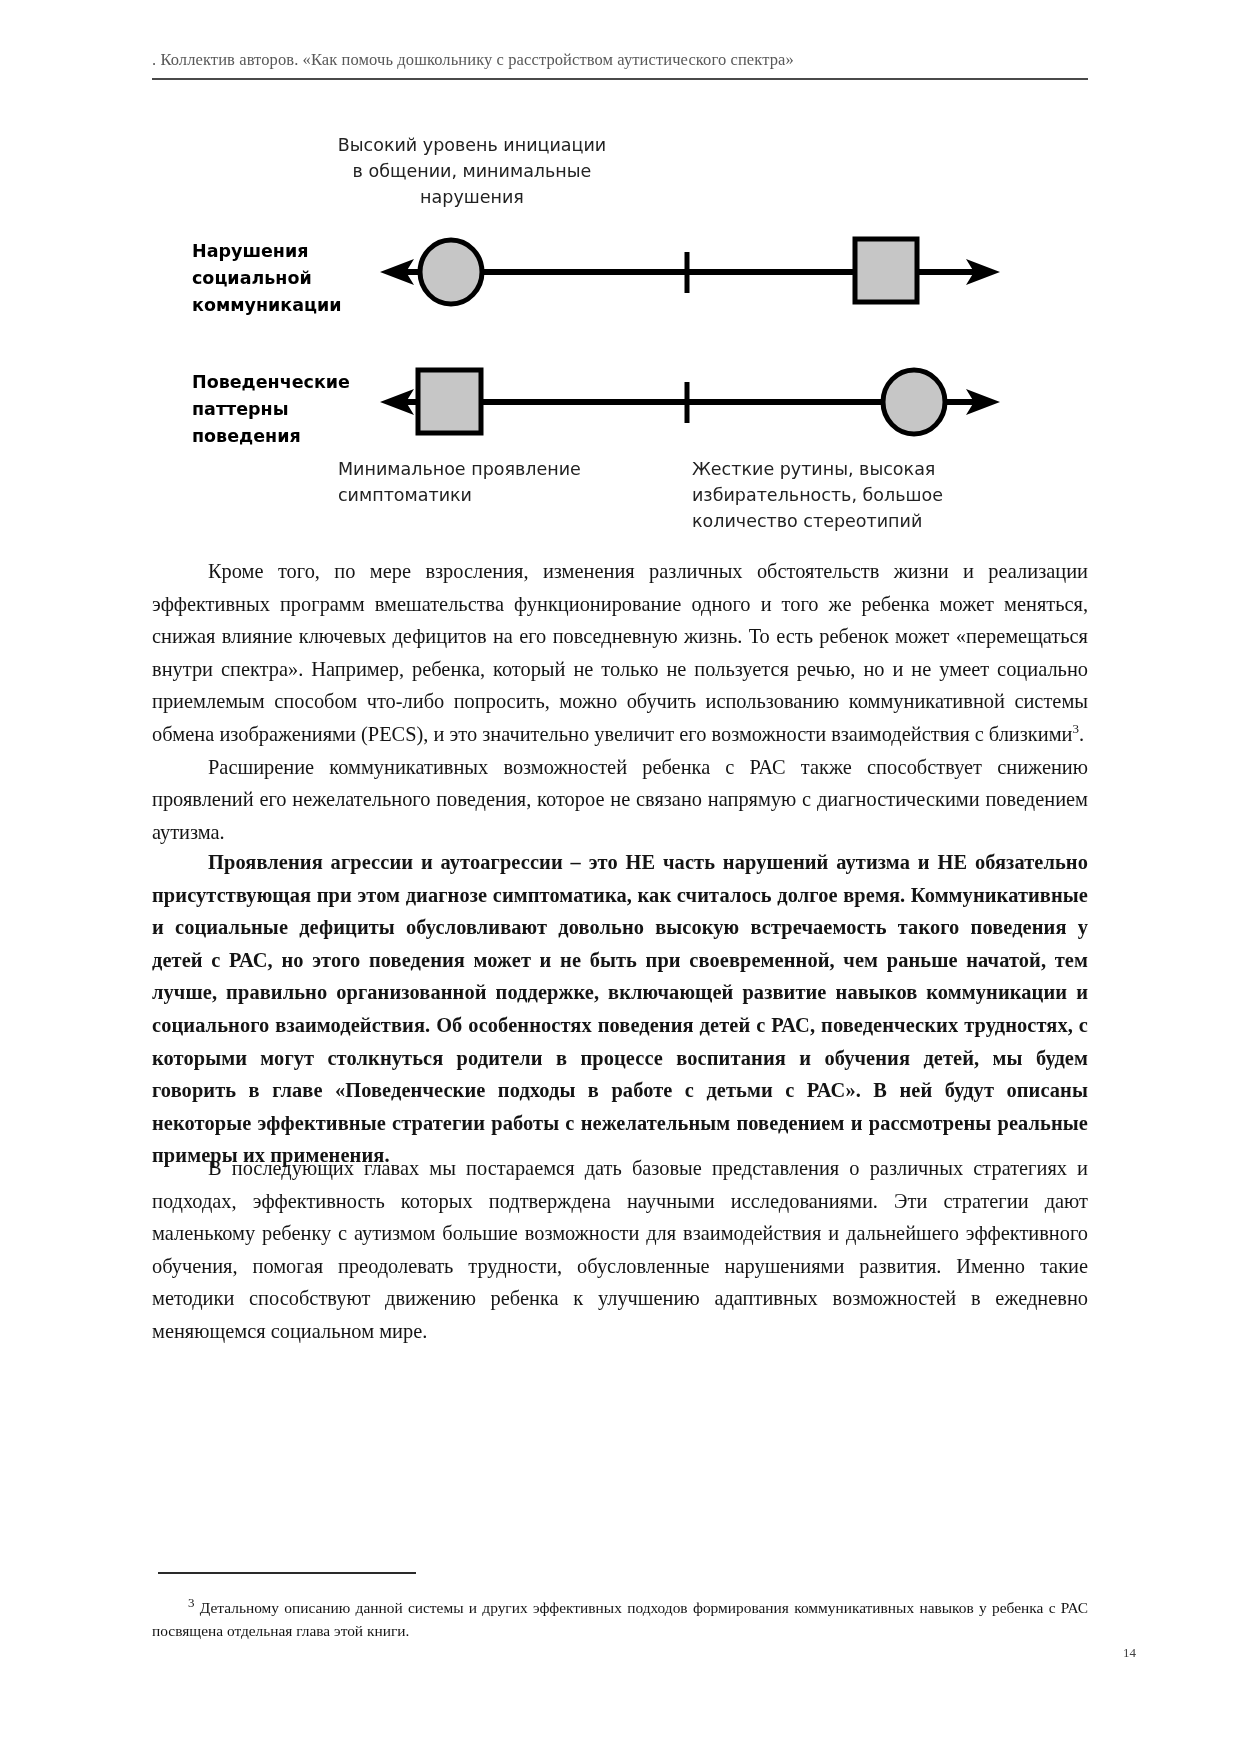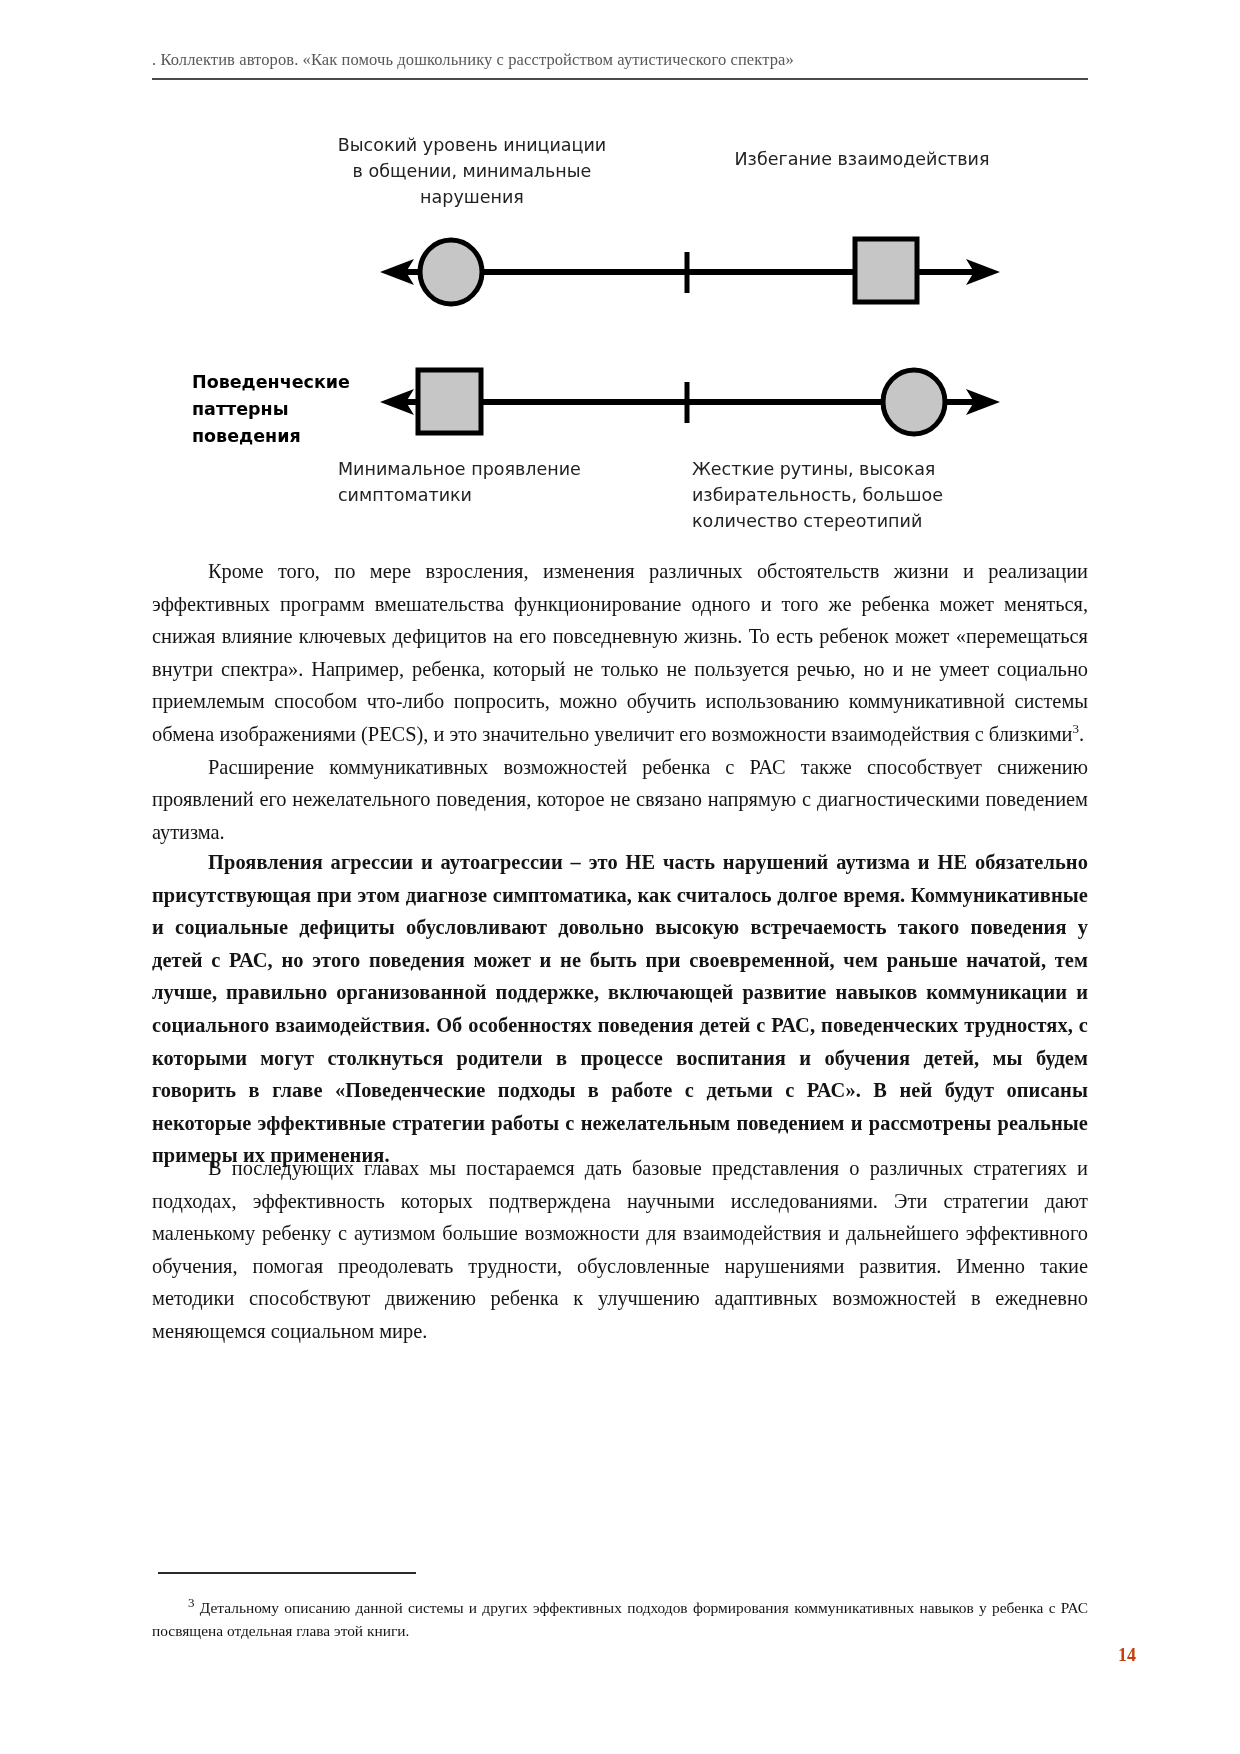--- a/index.html
+++ b/index.html
@@ -148,39 +148,38 @@
     text-align: justify;
     color: #141414;
   }
   .footnote p { margin: 0; text-indent: 36px; }
 
   .folio {
     position: absolute;
     right: 152px;
     top: 1645px;
     font-family: "Liberation Serif", "DejaVu Serif", serif;
-    font-size: 18px;
-    color: #c2410c;
-    font-weight: bold;
+    font-size: 13px;
+    color: #404040;
   }
 </style>
 </head>
 <body>
 
 <div class="page">
 
   <div class="runhead">.  Коллектив авторов.  «Как помочь дошкольнику с расстройством аутистического спектра»</div>
   <div class="runhead-rule"></div>
 
   <div class="figure">
 
     <div class="fig-caption cap-top-left">Высокий уровень инициации в общении, минимальные нарушения</div>
 
-    <div class="fig-caption cap-top-right">Избегание взаимодействия</div>
-
+
+    <div class="row-label row-label-1">Нарушения социальной коммуникации</div>
 
     <div class="row-label row-label-2">Поведенческие паттерны поведения</div>
 
     <svg class="axis-svg" width="936" height="430" viewBox="0 0 936 430">
 
       <g>
 
         <line x1="240" y1="156" x2="840" y2="156" stroke="#000000" stroke-width="6"></line>
 
         <polygon points="228,156 262,143 254,156 262,169" fill="#000000"></polygon>

